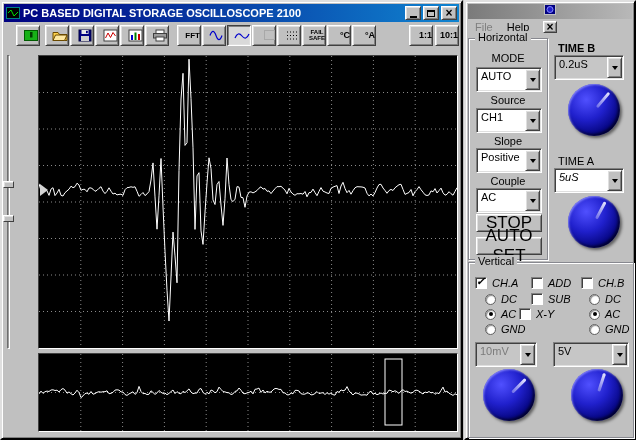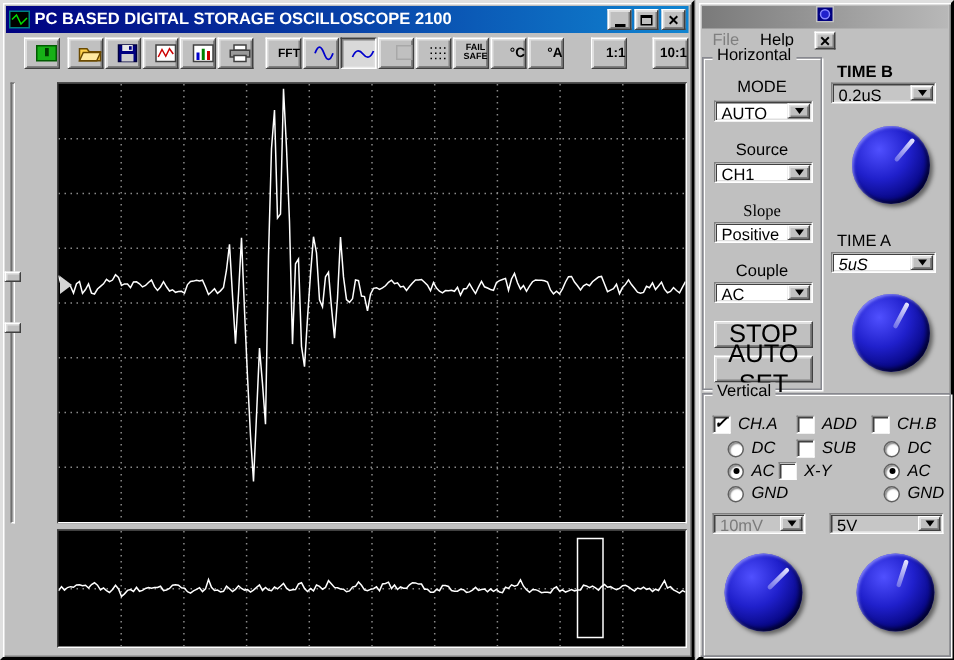--- a/index.html
+++ b/index.html
@@ -27,21 +27,21 @@
 
   .toolbar{position:absolute;left:2px;top:21px;right:2px;height:24px;display:flex;align-items:center;
            gap:1px;padding-left:12px;box-sizing:border-box;}
   .tbtn{width:24px;height:21px;background:#c0c0c0;border:1px solid;border-color:#fff #404040 #404040 #fff;
         box-shadow:inset 1px 1px 0 #dfdfdf, inset -1px -1px 0 #808080;
         display:flex;align-items:center;justify-content:flex-end;padding:0;font-family:inherit;}
   .tbtn.pressed{border-color:#404040 #fff #fff #404040;
         box-shadow:inset 1px 1px 0 #808080, inset -1px -1px 0 #dfdfdf;background:#d9d9d9;}
   .tbtn.grp2{margin-left:4px;}
   .tbtn.grp3{margin-left:7px;}
-  .tbtn.grp4{margin-left:auto;margin-right:16px;}
+  .tbtn.grp4{margin-left:auto;margin-right:1px;}
   .fft-txt{font-size:8px;font-weight:bold;}
   .fs{display:flex;flex-direction:column;font-size:6px;line-height:6px;font-weight:bold;text-align:center;}
   .sym{font-size:9px;font-weight:bold;}
   .blank-glyph{width:9px;height:8px;border:1px solid #a8a8a8;}
 
   .vslider{position:absolute;left:0;top:53px;width:13px;height:294px;}
   .groove{position:absolute;left:5px;top:0;bottom:0;width:3px;background:#9c9c9c;
           border:1px solid;border-color:#6e6e6e #fff #fff #6e6e6e;box-sizing:border-box;}
   .thumb{position:absolute;left:1px;width:11px;height:7px;background:#c0c0c0;
          border:1px solid;border-color:#fff #404040 #404040 #fff;
@@ -59,21 +59,21 @@
   .menu-item.disabled{color:#7f7f7f;}
 
   .grp{position:absolute;border:1px solid #87888f;box-shadow:1px 1px 0 #fff, inset 1px 1px 0 #fff;
        box-sizing:border-box;}
   .grp-label{position:absolute;top:-8px;left:6px;background:#c0c0c0;padding:0 3px;}
   #grp-horizontal{left:2px;top:36px;width:80px;height:222px;}
   #grp-vertical{left:2px;top:260px;width:166px;height:176px;}
   .hlbl{position:absolute;left:0;right:0;text-align:center;}
   .tlbl{position:absolute;}
 
-  .combo{position:absolute;height:14px;display:flex;box-sizing:border-box;background:#fff;
+  .combo{position:absolute;height:25px;display:flex;box-sizing:border-box;background:#fff;
          border:1px solid;border-color:#808080 #fff #fff #808080;
          box-shadow:inset 1px 1px 0 #404040, inset -1px -1px 0 #dfdfdf;}
   .combo.c-gray{background:#c6c6c6;}
   .combo.c-dis{background:#c6c6c6;}
   .combo.c-dis .txt{color:#7b7b7b;}
   .combo .txt{flex:1;padding:2px 1px 0 4px;white-space:nowrap;overflow:hidden;}
   .combo .btn{width:15px;margin:1px;background:#c0c0c0;border:1px solid;border-color:#fff #404040 #404040 #fff;
          box-shadow:inset 1px 1px 0 #dfdfdf, inset -1px -1px 0 #808080;
          display:flex;align-items:center;justify-content:center;box-sizing:border-box;}
   .arrow{width:0;height:0;border-left:3px solid transparent;border-right:3px solid transparent;
@@ -292,21 +292,21 @@
             <span class="arrow"></span>
           </span>
       </div>
       <span class="hlbl" style="top:55px;">Source</span>
       <div class="combo" style="left:7px;top:69px;width:66px;">
         <span class="txt">CH1</span>
         <span class="btn">
             <span class="arrow"></span>
           </span>
       </div>
-      <span class="hlbl" style="top:96px;font-family:Liberation Serif, serif;">Slope</span>
+      <span class="hlbl" style="top:96px;">Slope</span>
       <div class="combo" style="left:7px;top:109px;width:66px;">
         <span class="txt">Positive</span>
         <span class="btn">
             <span class="arrow"></span>
           </span>
       </div>
       <span class="hlbl" style="top:120px;margin-top:16px;">Couple</span>
       <div class="combo" style="left:7px;top:149px;width:66px;">
         <span class="txt">AC</span>
         <span class="btn">

